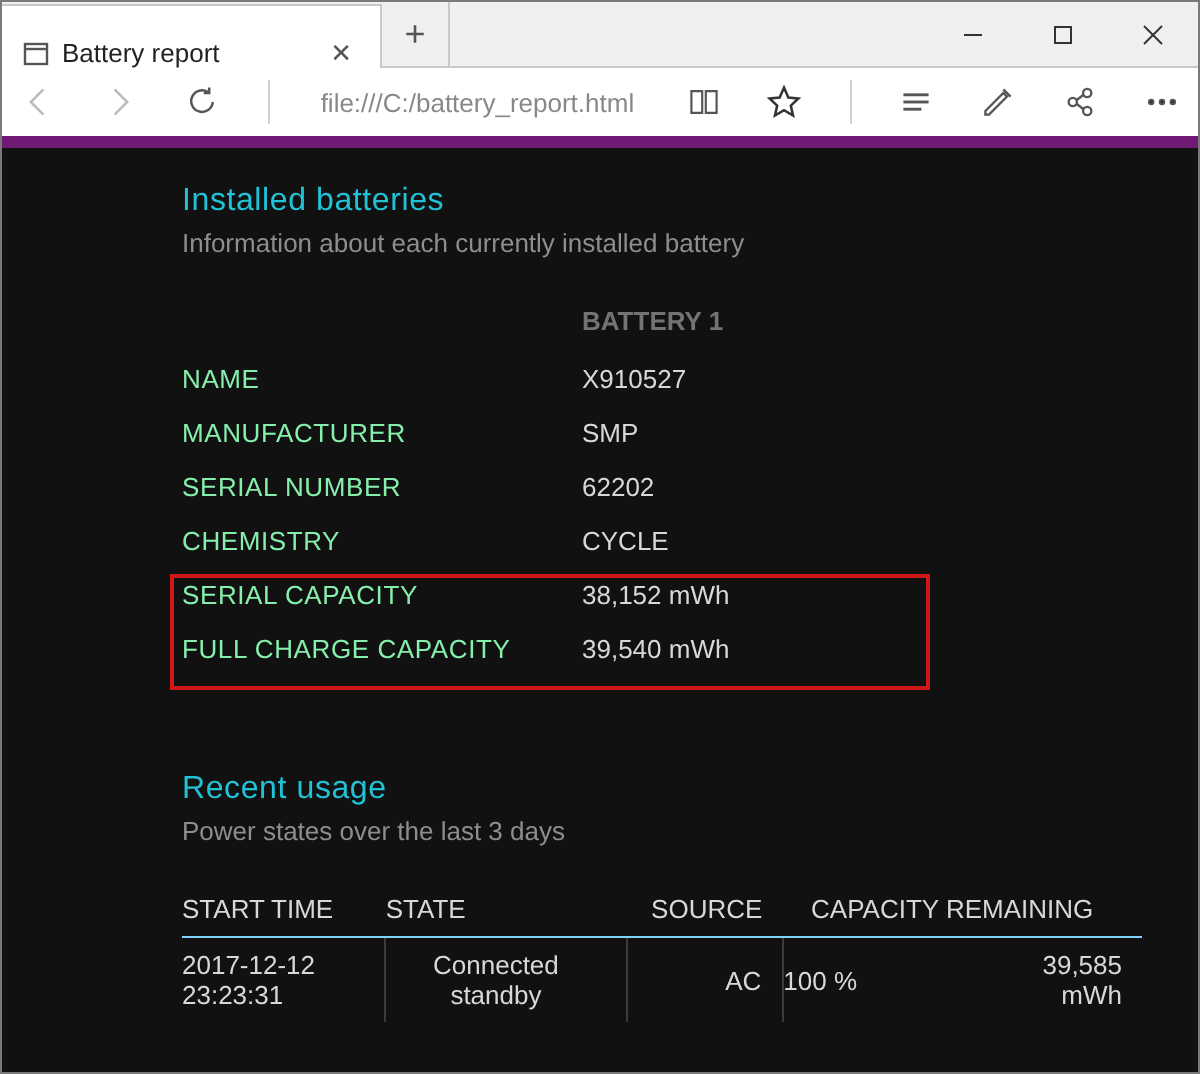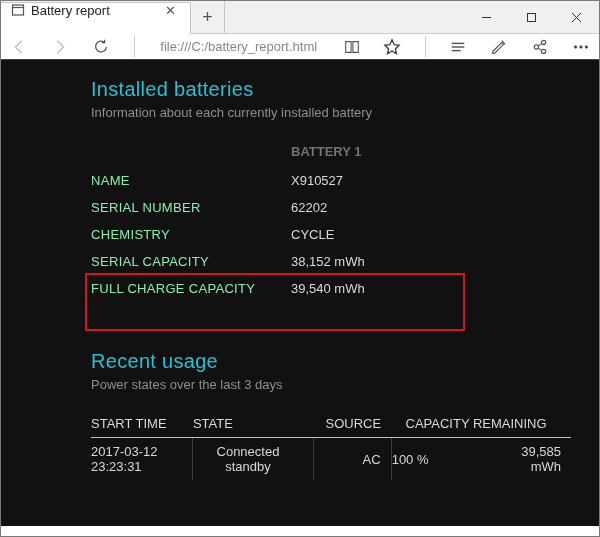--- a/index.html
+++ b/index.html
@@ -14,21 +14,21 @@
   
   .titlebar {
     display: flex;
     align-items: stretch;
     height: 33px;
     background: #f0f0f0;
     border-bottom: 1px solid #c9c9c9;
   }
   .tab {
     display: flex;
-    align-items: flex-start;
+    align-items: flex-end;
     gap: 6px;
     padding: 0 10px;
     width: 190px;
     background: #fff;
     border-right: 1px solid #c9c9c9;
     font-size: 13px;
     color: #222;
     position: relative;
     top: 1px;
     border-top: 1px solid #c9c9c9;
@@ -46,23 +46,23 @@
   .win-btn {
     width: 45px;
     display: flex; align-items: center; justify-content: center;
     cursor: pointer;
   }
   .win-btn svg { width: 11px; height: 11px; }
   
   .toolbar {
     display: flex;
     align-items: center;
-    height: 26px;
+    height: 40px;
     padding: 0 6px;
-    border-bottom: 1px solid #701a75;
+    border-bottom: 6px solid #701a75;
     gap: 16px;
   }
   .tbtn {
     width: 34px; height: 30px;
     display: flex; align-items: center; justify-content: center;
     cursor: pointer;
     color: #555;
   }
   .tbtn.disabled { color: #bbb; cursor: default; }
   .tbtn svg { width: 18px; height: 18px; stroke: currentColor; }
@@ -82,21 +82,21 @@
     background: #111;
     color: #b8b8b8;
     height: calc(537px - 33px - 38px);
     overflow: hidden;
     padding: 18px 0 0 90px;
     font-size: 13px;
   }
   h2.section {
     color: #22c2d6;
     font-weight: 400;
-    font-size: 20px;
+    font-size: 16px;
     letter-spacing: 0.3px;
     margin-bottom: 4px;
   }
   .subtitle { color: #8e8e8e; font-size: 13px; margin-bottom: 18px; }
   table.bt {
     border-collapse: collapse;
     font-size: 13px;
     color: #cfcfcf;
   }
   table.bt td, table.bt th {
@@ -251,20 +251,24 @@
       <tbody>
           <tr>
             <td class="label"></td>
             <th class="hcol">BATTERY 1</th>
           </tr>
       <tr>
             <td class="label">NAME</td>
             <td class="val">X910527</td>
           </tr>
       <tr>
+            <td class="label">MANUFACTURER</td>
+            <td class="val">SMP</td>
+          </tr>
+      <tr>
             <td class="label">SERIAL NUMBER</td>
             <td class="val">62202</td>
           </tr>
       <tr>
             <td class="label">CHEMISTRY</td>
             <td class="val">CYCLE</td>
           </tr>
       <tr id="row-design">
             <td class="label">SERIAL CAPACITY</td>
             <td class="val">38,152 mWh</td>
@@ -285,21 +289,21 @@
       <table class="usage">
         <tbody>
             <tr>
           <th>START TIME</th>
           <th>STATE</th>
           <th>SOURCE</th>
           <th colspan="2" style="text-align:center">CAPACITY REMAINING</th>
         </tr>
         <tr>
           <td>
-            <div>2017-03-12</div>
+            <div>2017-12-12</div>
             <div>23:23:31</div>
           </td>
           <td>
             <div style="max-width:90px;margin:auto;">Connected standby</div>
           </td>
           <td>AC</td>
           <td style="text-align:left;border-right:none;">100 %</td>
           <td style="text-align:right;">
              <div style="max-width:70px;margin-left:auto;">39,585 mWh</div>
           </td>

